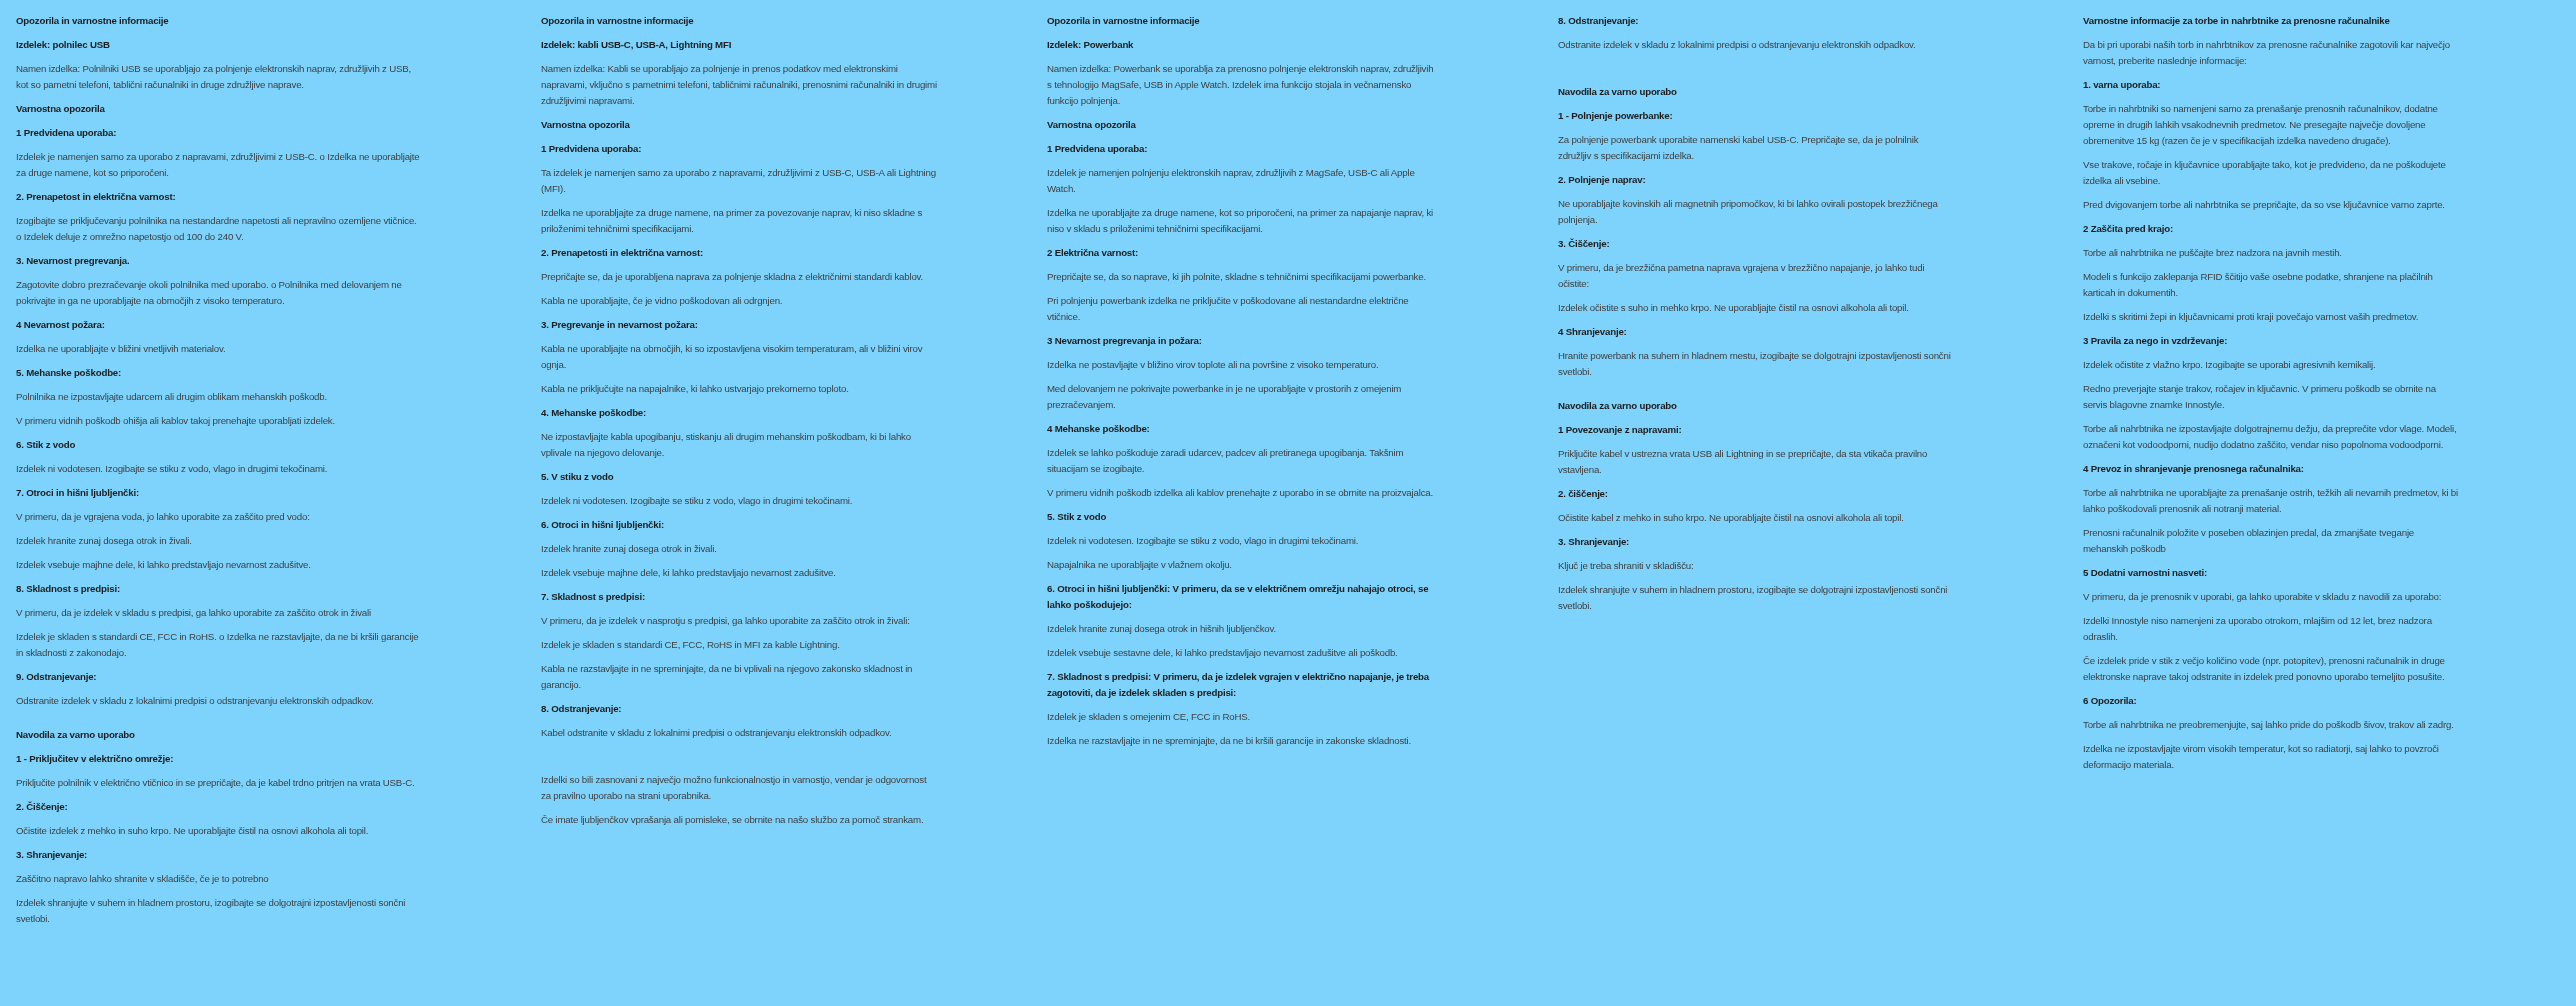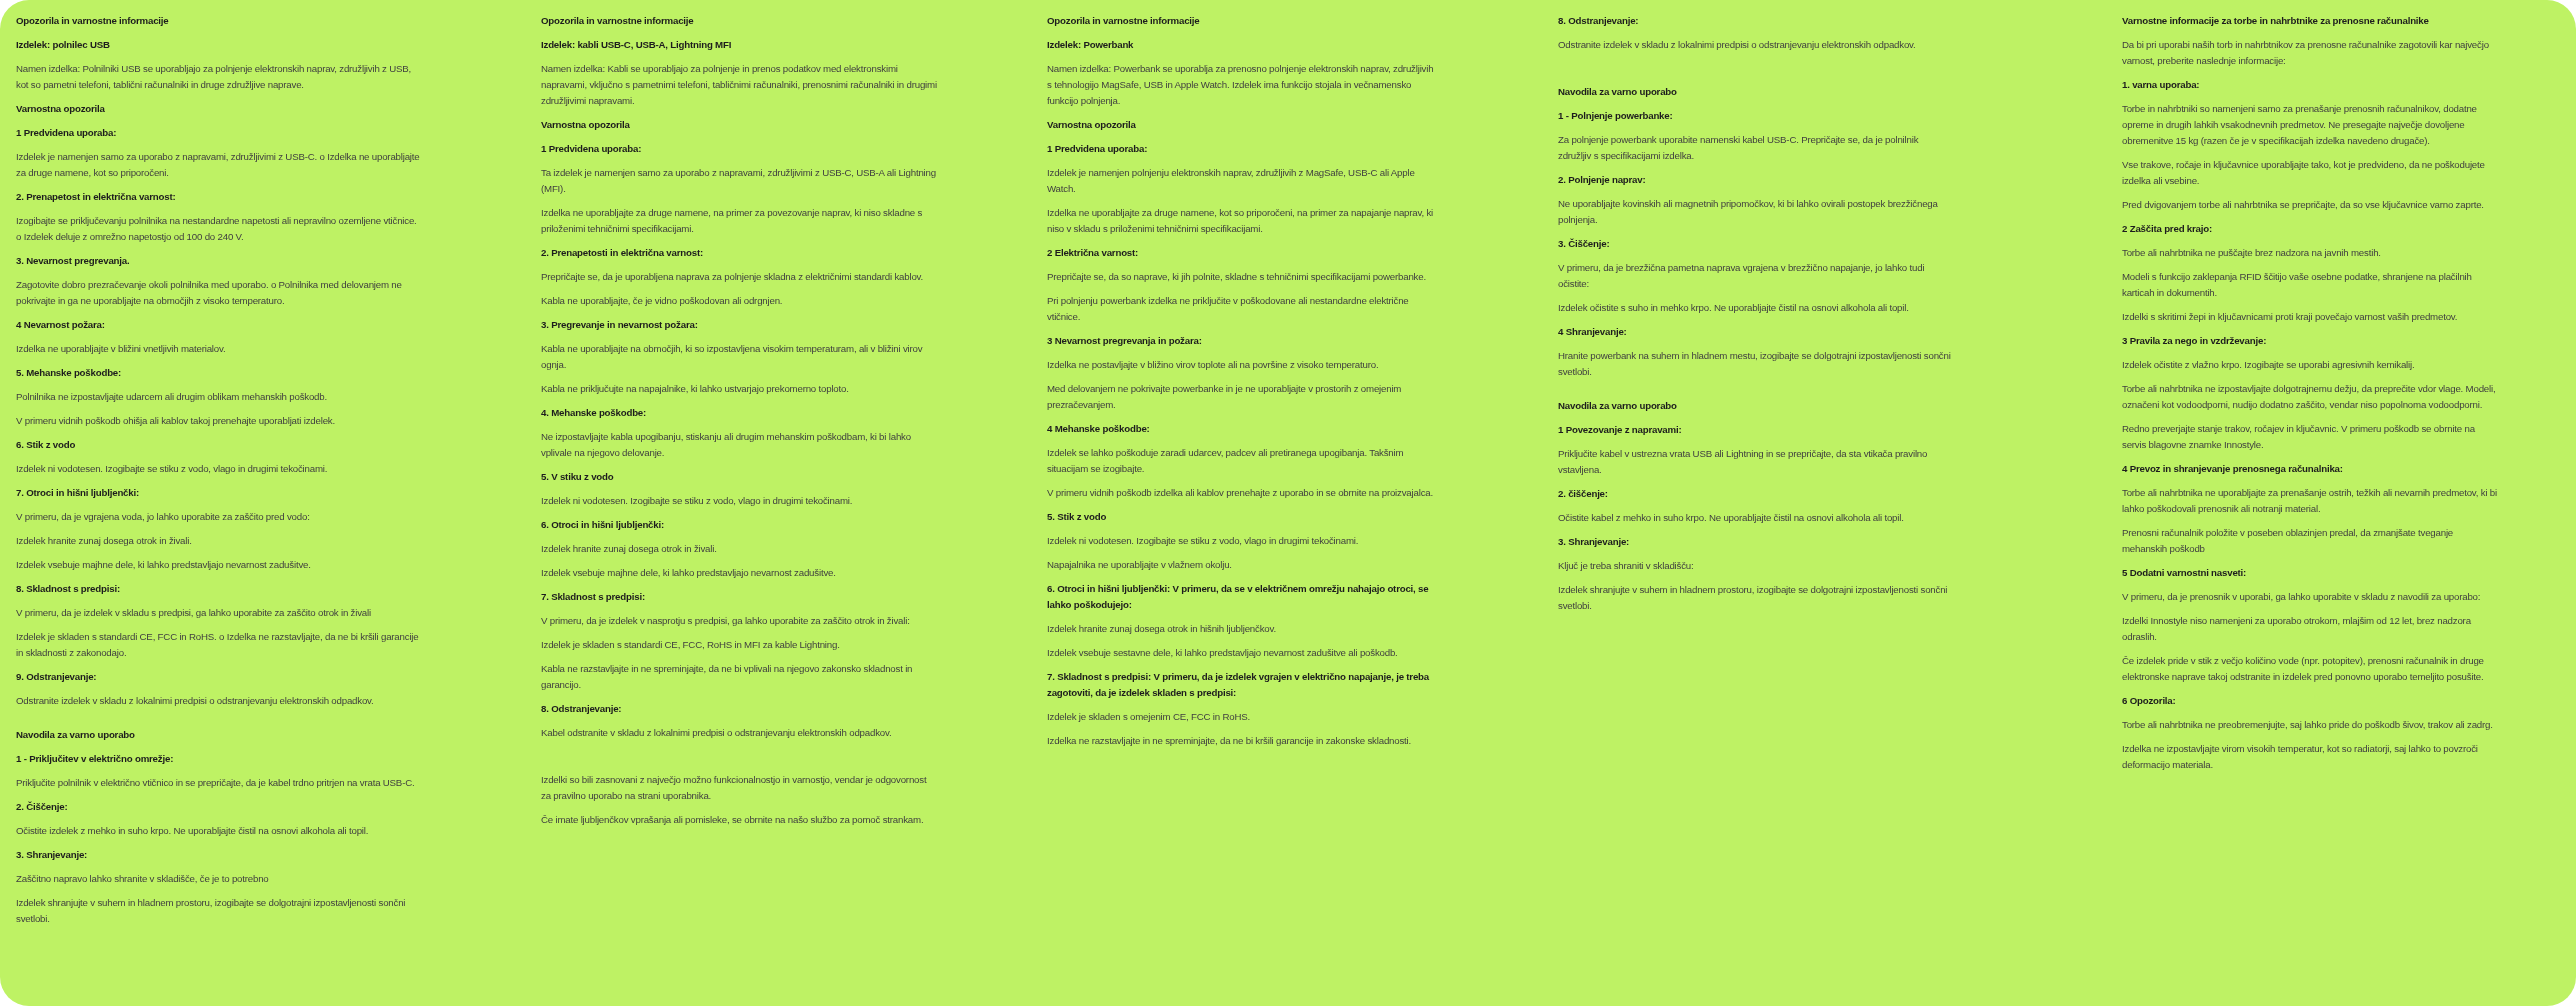--- a/index.html
+++ b/index.html
@@ -15,32 +15,31 @@
     font-size: 9.7px;
     line-height: 16px;
     letter-spacing: -0.2px;
     color: #3f3f3f;
     -webkit-font-smoothing: antialiased;
   }
   .page {
     position: relative;
     width: 2576px;
     height: 1006px;
-    background: #bef264;
-    border-radius: 29px;
+    background: #7dd3fc;
   }
   .col {
     position: absolute;
     top: 13px;
   }
   .col-1 { left: 16px;   width: 404px; }
   .col-2 { left: 541px;  width: 396px; }
   .col-3 { left: 1047px; width: 393px; }
   .col-4 { left: 1558px; width: 393px; }
-  .col-5 { left: 2083px; width: 375px; margin-left: 39px; }
+  .col-5 { left: 2083px; width: 375px; }
   .col p {
     margin: 0 0 8px 0;
   }
   .col p.b {
     font-weight: bold;
     color: #1d1d1d;
     letter-spacing: -0.2px;
   }
   .col p.gap1 { margin-top: 17.7px; }
   .col p.gap2 { margin-top: 31px; }
@@ -170,22 +169,22 @@
       <p class="b">1. varna uporaba:</p>
       <p>Torbe in nahrbtniki so namenjeni samo za prenašanje prenosnih računalnikov, dodatne opreme in drugih lahkih vsakodnevnih predmetov. Ne presegajte največje dovoljene obremenitve 15 kg (razen če je v specifikacijah izdelka navedeno drugače).</p>
       <p>Vse trakove, ročaje in ključavnice uporabljajte tako, kot je predvideno, da ne poškodujete izdelka ali vsebine.</p>
       <p>Pred dvigovanjem torbe ali nahrbtnika se prepričajte, da so vse ključavnice varno zaprte.</p>
       <p class="b">2 Zaščita pred krajo:</p>
       <p>Torbe ali nahrbtnika ne puščajte brez nadzora na javnih mestih.</p>
       <p>Modeli s funkcijo zaklepanja RFID ščitijo vaše osebne podatke, shranjene na plačilnih karticah in dokumentih.</p>
       <p>Izdelki s skritimi žepi in ključavnicami proti kraji povečajo varnost vaših predmetov.</p>
       <p class="b">3 Pravila za nego in vzdrževanje:</p>
       <p>Izdelek očistite z vlažno krpo. Izogibajte se uporabi agresivnih kemikalij.</p>
+      <p>Redno preverjajte stanje trakov, ročajev in ključavnic. V primeru poškodb se obrnite na servis blagovne znamke Innostyle.</p>
       <p>Torbe ali nahrbtnika ne izpostavljajte dolgotrajnemu dežju, da preprečite vdor vlage. Modeli, označeni kot vodoodporni, nudijo dodatno zaščito, vendar niso popolnoma vodoodporni.</p>
-      <p>Redno preverjajte stanje trakov, ročajev in ključavnic. V primeru poškodb se obrnite na servis blagovne znamke Innostyle.</p>
       <p class="b">4 Prevoz in shranjevanje prenosnega računalnika:</p>
       <p>Torbe ali nahrbtnika ne uporabljajte za prenašanje ostrih, težkih ali nevarnih predmetov, ki bi lahko poškodovali prenosnik ali notranji material.</p>
       <p>Prenosni računalnik položite v poseben oblazinjen predal, da zmanjšate tveganje mehanskih poškodb</p>
       <p class="b">5 Dodatni varnostni nasveti:</p>
       <p>V primeru, da je prenosnik v uporabi, ga lahko uporabite v skladu z navodili za uporabo:</p>
       <p>Izdelki Innostyle niso namenjeni za uporabo otrokom, mlajšim od 12 let, brez nadzora odraslih.</p>
       <p>Če izdelek pride v stik z večjo količino vode (npr. potopitev), prenosni računalnik in druge elektronske naprave takoj odstranite in izdelek pred ponovno uporabo temeljito posušite.</p>
       <p class="b">6 Opozorila:</p>
       <p>Torbe ali nahrbtnika ne preobremenjujte, saj lahko pride do poškodb šivov, trakov ali zadrg.</p>
       <p>Izdelka ne izpostavljajte virom visokih temperatur, kot so radiatorji, saj lahko to povzroči deformacijo materiala.</p>

